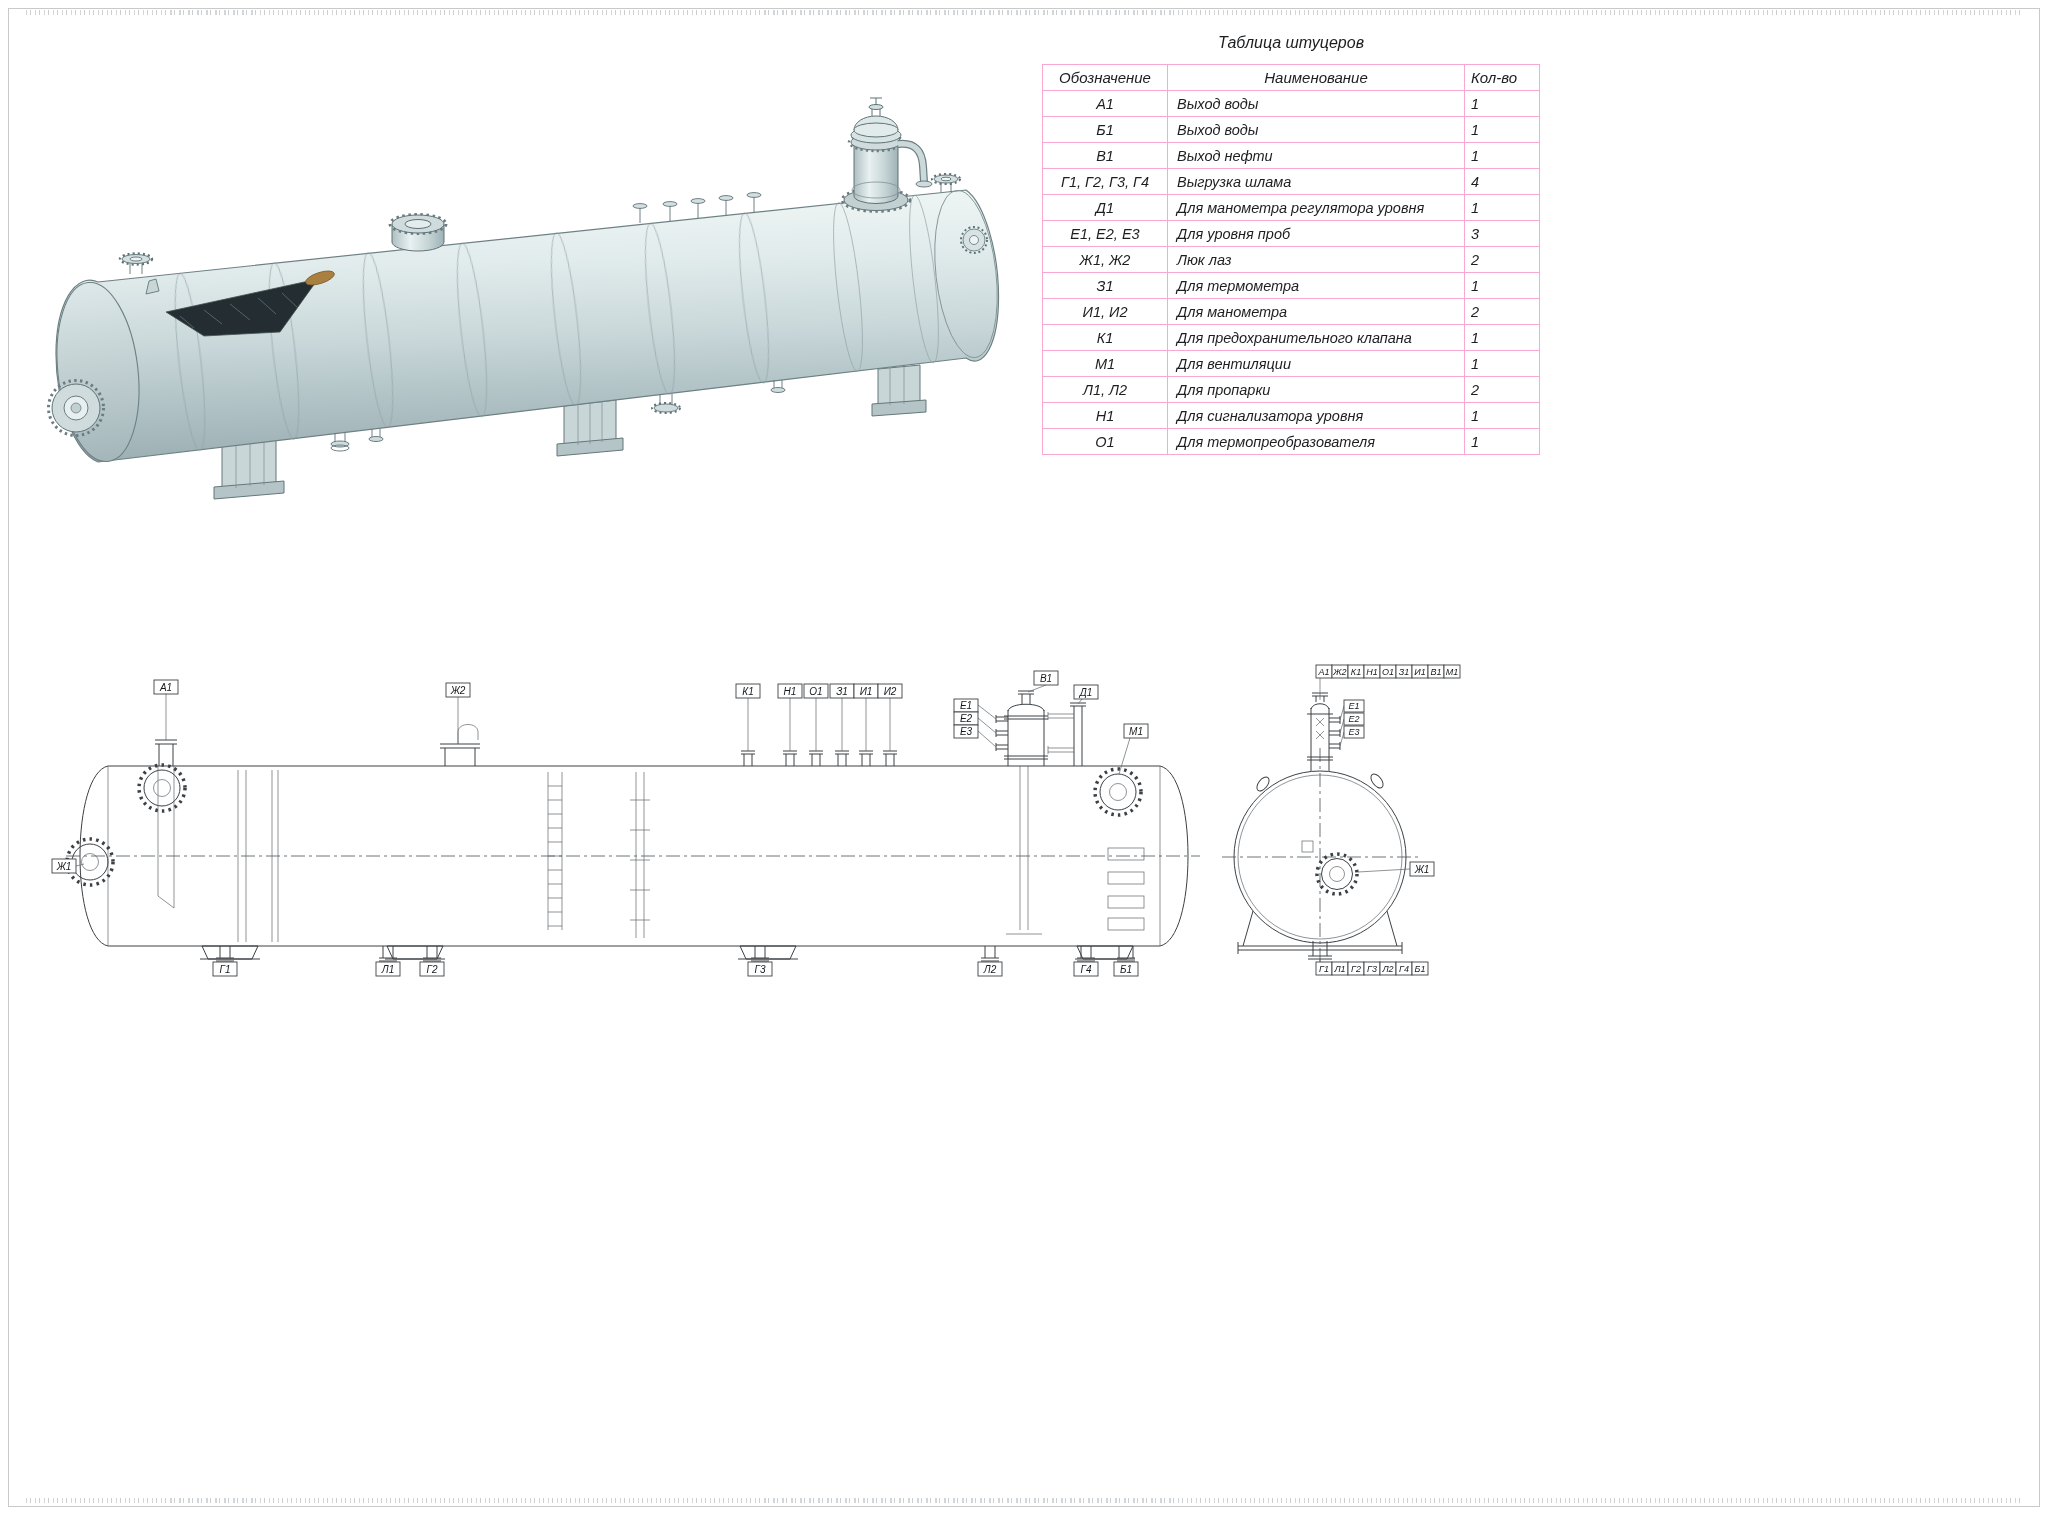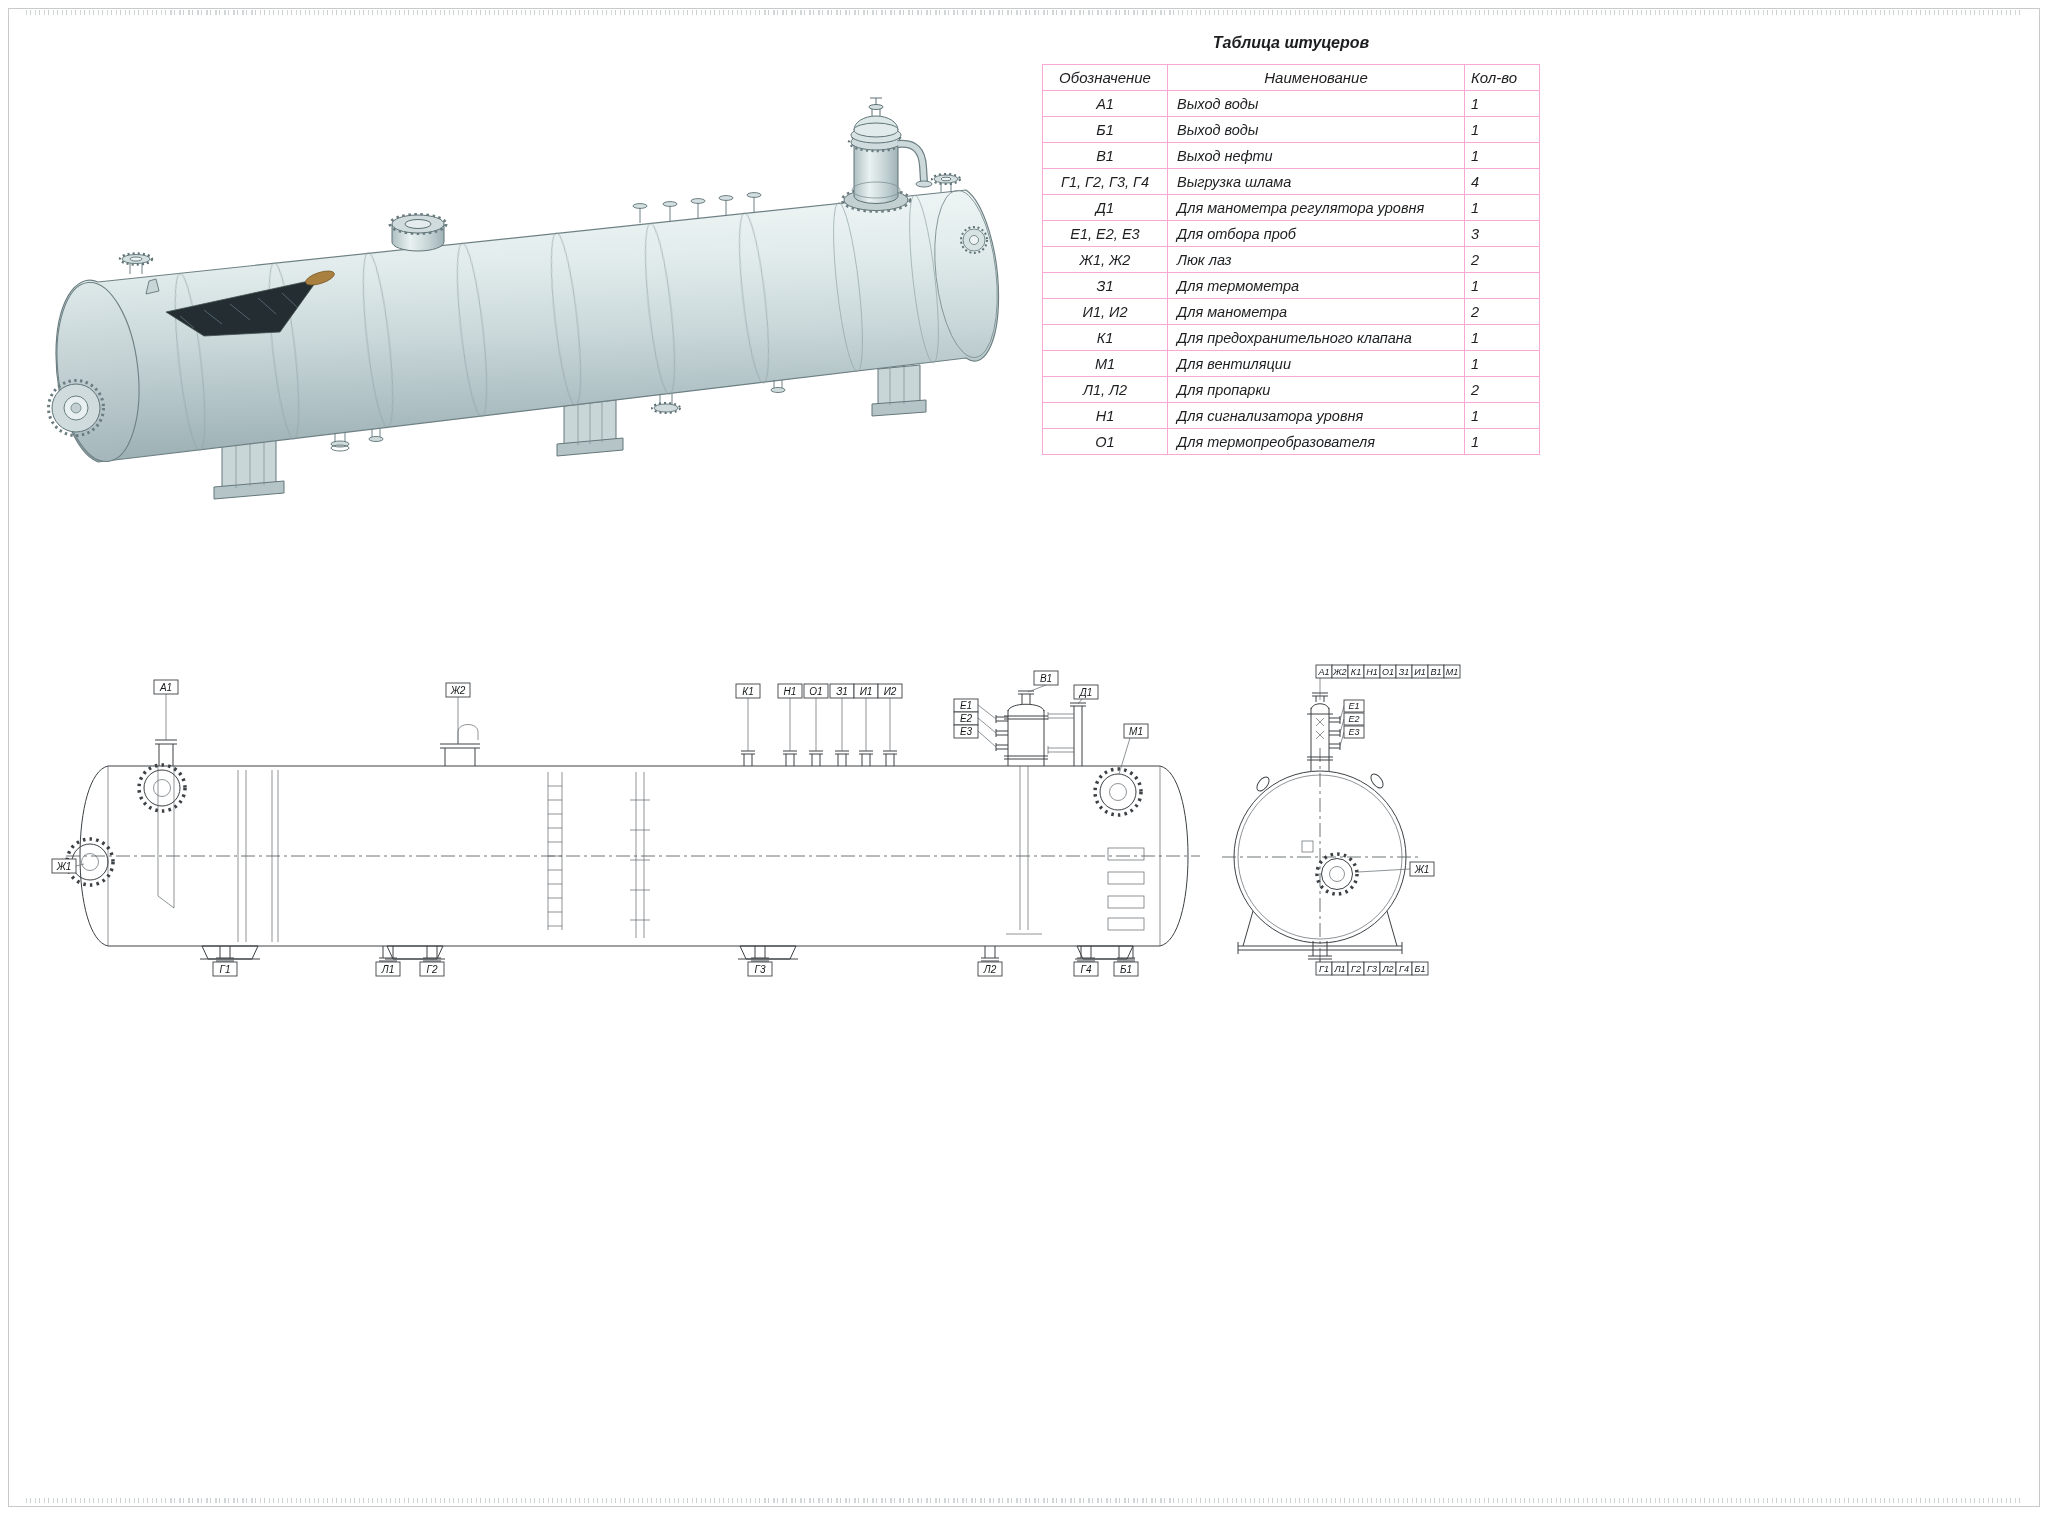--- a/index.html
+++ b/index.html
@@ -6,21 +6,21 @@
   .sheet{position:relative;width:2048px;height:1517px;background:#ffffff;overflow:hidden;
          font-family:"Liberation Sans",sans-serif;color:#1c1e20;}
   .frame{position:absolute;left:8px;top:8px;right:8px;bottom:10px;border:1px solid #c9c9c9;pointer-events:none;}
   .noise{position:absolute;left:26px;right:26px;height:5px;opacity:.45;
          background:repeating-linear-gradient(90deg,#9aa4aa 0 1.5px,transparent 1.5px 4px,#8a949a 4px 5px,transparent 5px 9px);}
   .noise.top{top:10px;}
   .noise.bottom{bottom:14px;}
 
   
   .nozzle-table{position:absolute;left:1042px;top:34px;width:498px;font-style:italic;}
-  .nozzle-table h2{font-size:16px;font-weight:bold;text-align:center;margin:0 0 12px 0;}
+  .nozzle-table h2{font-size:16px;font-weight:normal;text-align:center;margin:0 0 12px 0;}
   .nozzle-table table{width:100%;border-collapse:collapse;}
   .nozzle-table th,.nozzle-table td{border:1px solid #f9a8d4;font-weight:normal;font-size:14.5px;
          height:25px;padding:0 6px;font-style:italic;}
   .nozzle-table th{font-size:15px;}
   .nozzle-table th.col-code,.nozzle-table td.col-code{width:112px;text-align:center;}
   .nozzle-table th.col-qty,.nozzle-table td.col-qty{width:62px;text-align:left;}
   .nozzle-table td.col-name{text-align:left;padding-left:9px;}
 
   
   svg .ln{stroke:#3c4145;stroke-width:1;fill:none;}
@@ -197,21 +197,21 @@
             <td class="col-name">Выгрузка шлама</td>
             <td class="col-qty">4</td>
           </tr>
           <tr>
             <td class="col-code">Д1</td>
             <td class="col-name">Для  манометра регулятора уровня</td>
             <td class="col-qty">1</td>
           </tr>
           <tr>
             <td class="col-code">Е1, Е2, Е3</td>
-            <td class="col-name">Для отбора проб</td>
+            <td class="col-name">Для уровня проб</td>
             <td class="col-qty">3</td>
           </tr>
           <tr>
             <td class="col-code">Ж1, Ж2</td>
             <td class="col-name">Люк лаз</td>
             <td class="col-qty">2</td>
           </tr>
           <tr>
             <td class="col-code">З1</td>
             <td class="col-name">Для термометра</td>

